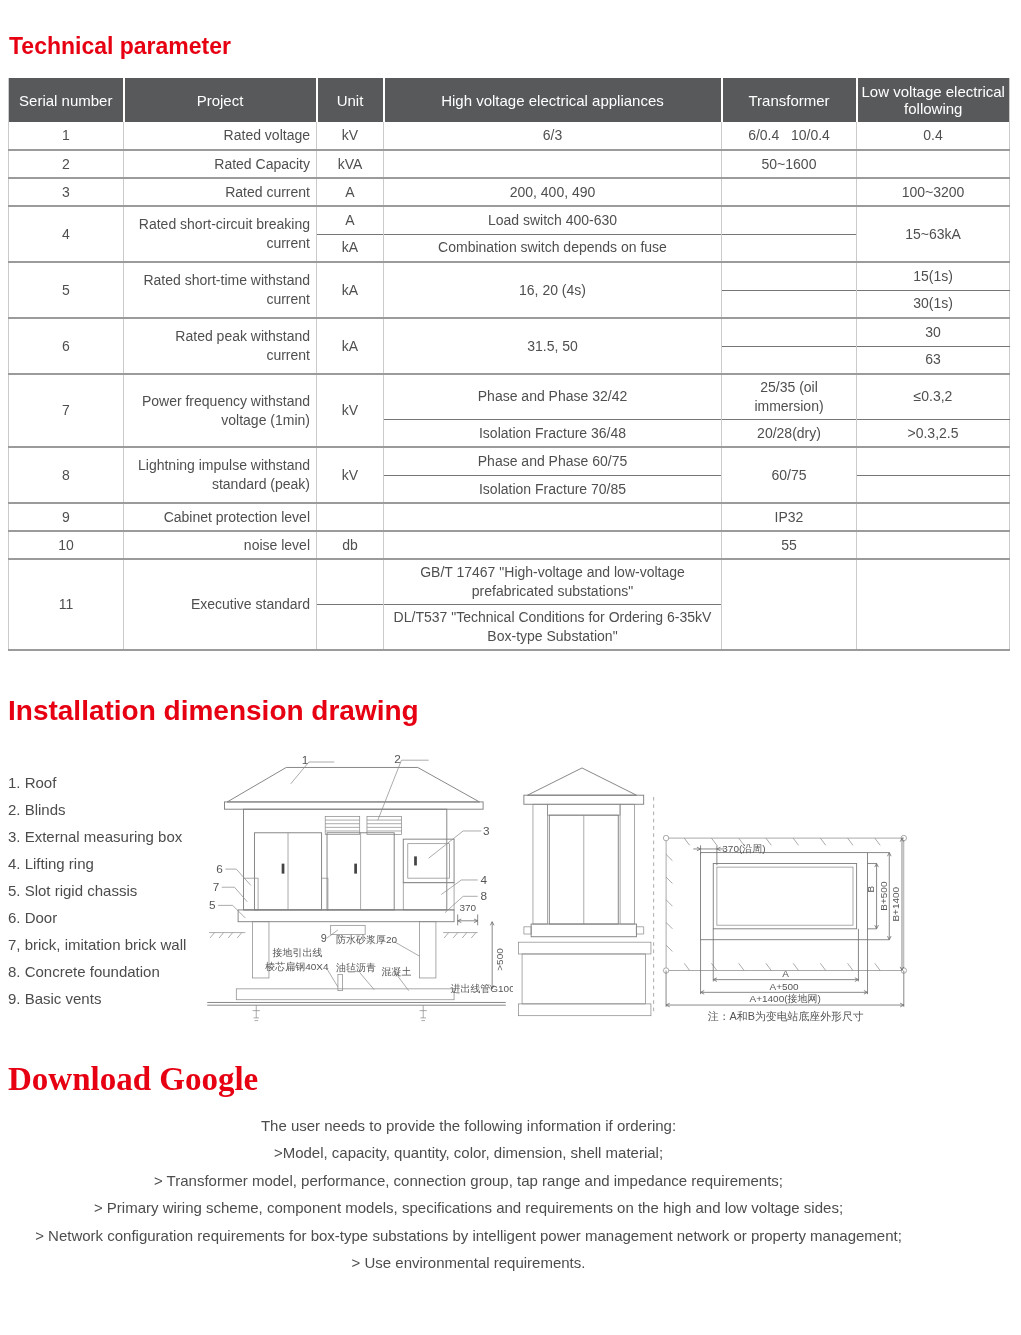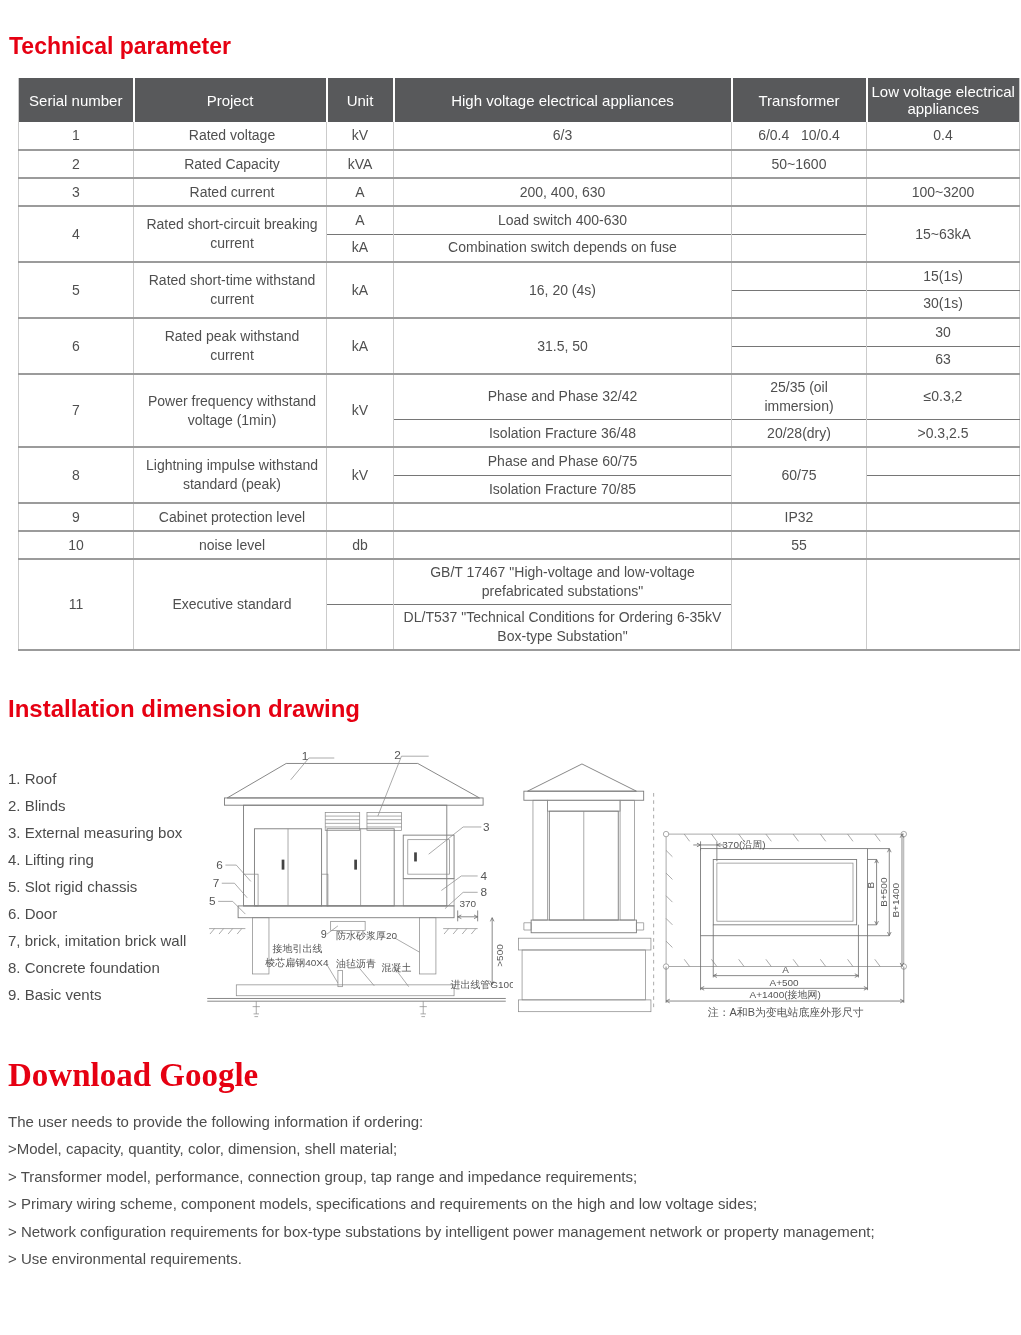--- a/index.html
+++ b/index.html
@@ -10,51 +10,51 @@
     --line-light:#cbcbcb;
     --text-main:#4f4f4f;
   }
   *{box-sizing:border-box;}
   html,body{margin:0;padding:0;background:#fff;}
   body{width:1021px;font-family:"Liberation Sans",sans-serif;color:var(--text-main);}
   .page{width:929px;min-height:1335px;position:relative;padding:0 0 12px 0;}
 
   .sec-title{color:var(--accent-red);font-weight:bold;font-size:23px;margin:0;padding:0;}
   #title1{padding:33px 0 18px 9px;}
-  #title2{padding:44px 0 10px 8px;font-size:24px;}
+  #title2{padding:44px 0 10px 8px;font-size:28px;}
   #title3{padding:18px 0 8px 8px;font-size:33px;font-family:Liberation Serif, serif;}
 
   
-  table.tech{border-collapse:collapse;table-layout:fixed;width:1001px;margin-left:18px;
+  table.tech{border-collapse:collapse;table-layout:fixed;width:1001px;margin-left:8px;
              font-size:14px;color:var(--text-main);
              border-left:1px solid var(--line-light);border-right:1px solid var(--line-light);
              border-bottom:2px solid var(--line-mid);}
   table.tech th{background:var(--header-bg);color:#fff;font-weight:normal;font-size:15px;
                 padding:5px 3px;height:43px;border-right:2px solid #fff;vertical-align:middle;}
   table.tech th:last-child{border-right:none;}
   table.tech td{height:28px;padding:3px 6px;text-align:center;vertical-align:middle;
                 border-left:1px solid var(--line-light);line-height:1.35;}
   table.tech td.c-sn{border-left:none;}
-  table.tech td.c-project{text-align:center;padding-left:10px;}
+  table.tech td.c-project{text-align:right;padding-left:10px;}
   tr.major > td{border-top:2px solid var(--line-mid);}
   tr.sub > td{border-top:1px solid var(--line-dark);}
 
   
   .drawing-section{display:flex;align-items:flex-start;margin-left:8px;}
   .legend{width:212px;margin-top:32px;}
   .legend ul{list-style:none;margin:0;padding:0;}
   .legend li{font-size:15px;line-height:27px;color:#4c4c4c;}
   .dwg{display:block;}
   .dwg text{font-family:"Liberation Sans",sans-serif;fill:#555;}
   svg .ln{stroke:#7c7c7c;stroke-width:1;fill:none;}
   svg .thin{stroke:#8a8a8a;stroke-width:0.8;fill:none;}
   svg .dim{stroke:#6f6f6f;stroke-width:0.9;fill:none;}
 
   
-  .ordering{margin:6px 0 0 8px;font-size:15px;color:#4d4d4d;}
+  .ordering{margin:6px 0 0 8px;font-size:15px;color:#4d4d4d;text-align:center;}
   .ordering p{margin:0;line-height:27.5px;}
 </style>
 </head>
 <body>
 
 <div class="page">
 
   <h1 id="title1" class="sec-title">Technical parameter</h1>
 
   <table class="tech">
@@ -66,21 +66,21 @@
         <col style="width:135px">
         <col style="width:153px">
     </colgroup>
     <thead>
       <tr>
         <th>Serial number</th>
         <th>Project</th>
         <th>Unit</th>
         <th>High voltage electrical appliances</th>
         <th>Transformer</th>
-        <th>Low voltage electrical appliances</th>
+        <th>Low voltage electrical following</th>
       </tr>
     </thead>
     <tbody>
       <tr>
         <td class="c-sn">1</td>
         <td class="c-project">Rated voltage</td>
         <td class="c-unit">kV</td>
         <td class="c-hv">6/3</td>
         <td class="c-tf">6/0.4&nbsp;&nbsp;&nbsp;10/0.4</td>
         <td class="c-lv">0.4</td>
@@ -90,21 +90,21 @@
         <td class="c-project">Rated Capacity</td>
         <td class="c-unit">kVA</td>
         <td class="c-hv"></td>
         <td class="c-tf">50~1600</td>
         <td class="c-lv"></td>
       </tr>
       <tr class="major">
         <td class="c-sn">3</td>
         <td class="c-project">Rated current</td>
         <td class="c-unit">A</td>
-        <td class="c-hv">200, 400, 630</td>
+        <td class="c-hv">200, 400, 490</td>
         <td class="c-tf"></td>
         <td class="c-lv">100~3200</td>
       </tr>
       <tr class="major">
         <td class="c-sn" rowspan="2">4</td>
         <td class="c-project" rowspan="2">Rated short-circuit breaking current</td>
         <td class="c-unit">A</td>
         <td class="c-hv">Load switch 400-630</td>
         <td class="c-tf"></td>
         <td class="c-lv" rowspan="2">15~63kA</td>

